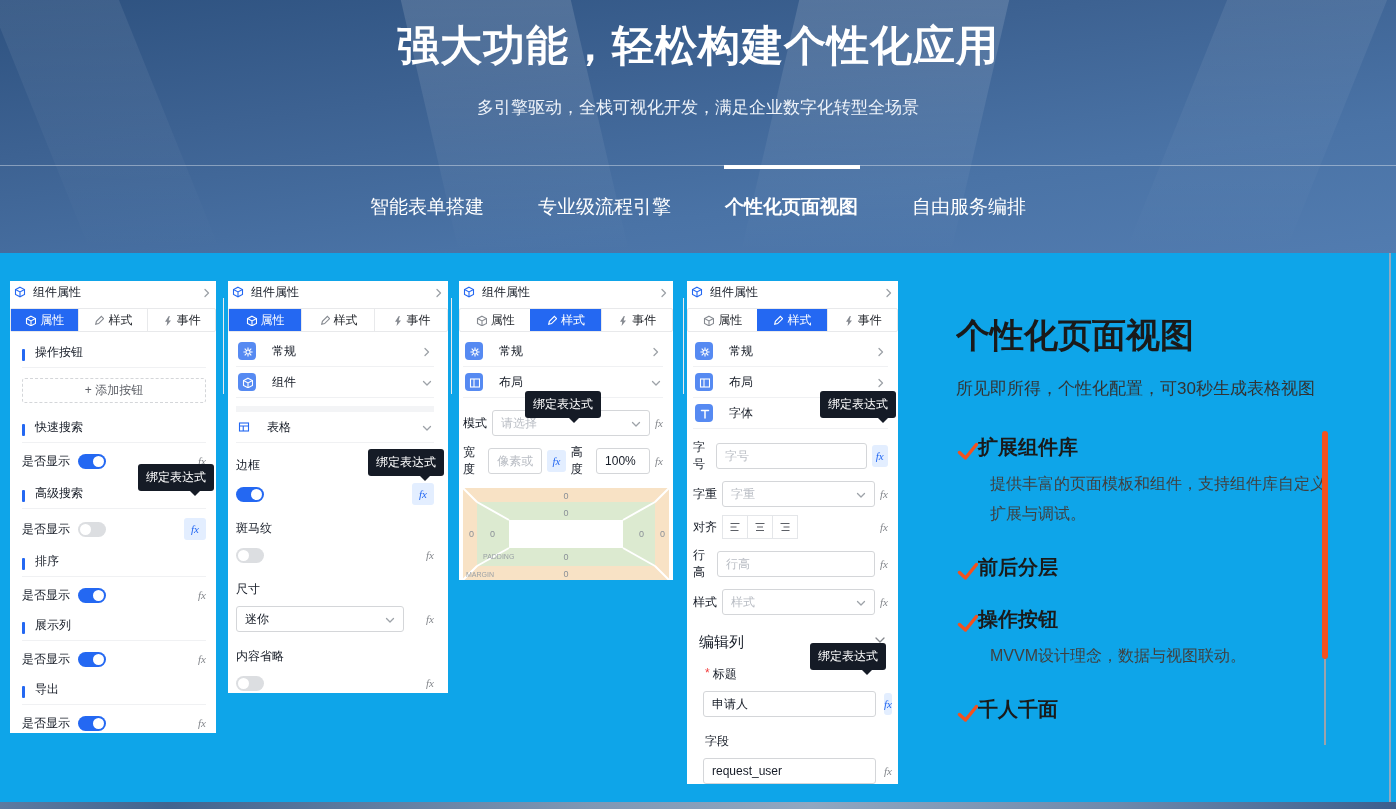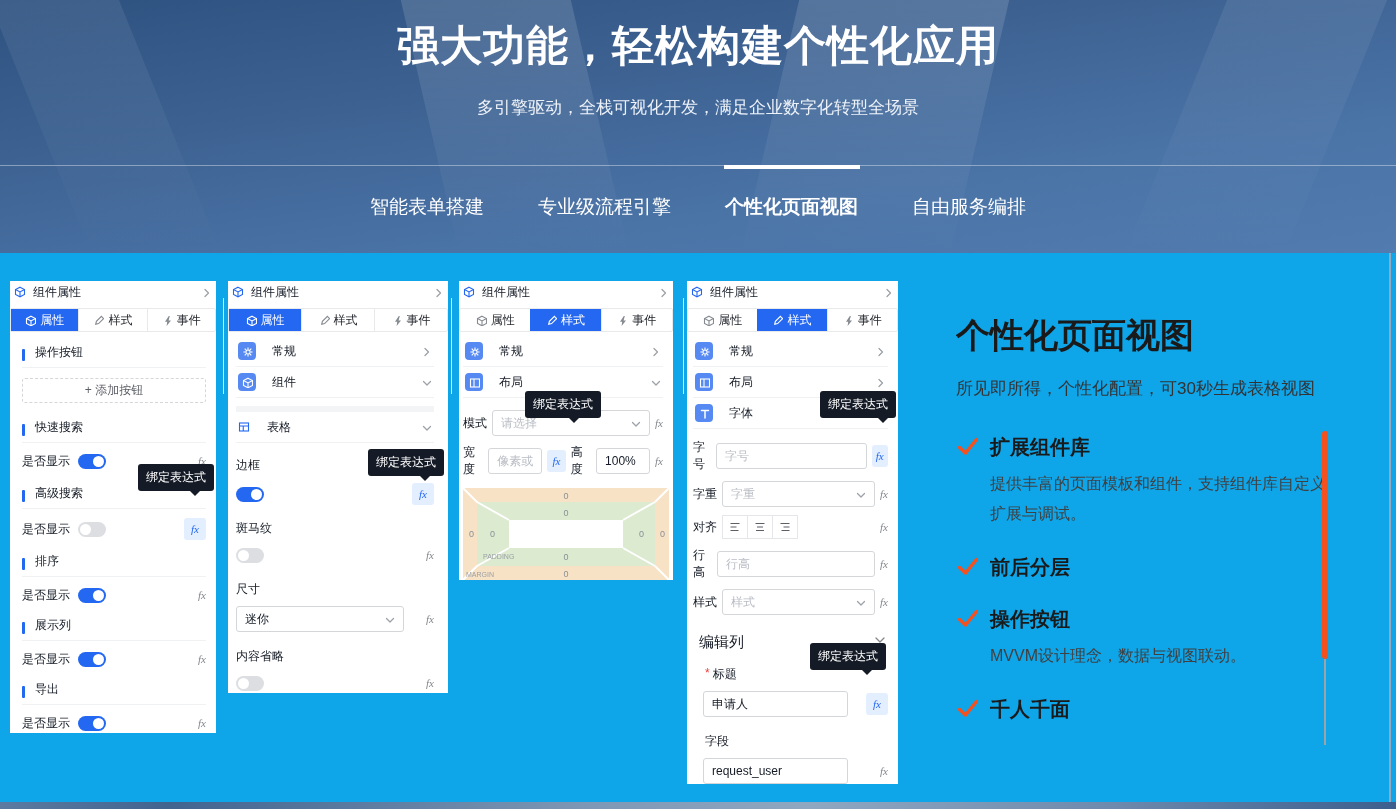--- a/index.html
+++ b/index.html
@@ -98,29 +98,29 @@
   .abtn .ic { width:12px; height:12px; }
 
   
   .dlg { margin-top:18px; padding-left:6px; }
   .dlg-head { display:flex; align-items:center; }
   .dlg-title { font-size:15px; color:#151b26; }
   .dlg-close { margin-left:auto; width:14px; height:14px; color:#84878c; cursor:pointer; }
   .dlg-lbl { margin-top:14px; display:flex; gap:3px; padding-left:6px; }
   .req { color:#f23d3d; }
   .dlg-row { display:flex; align-items:center; gap:8px; margin-top:8px; padding-left:4px; }
-  .dlg-row .inp { width:145px; flex:none; }
+  .dlg-row .inp { width:173px; flex:none; }
 
   
   .right { position:absolute; left:956px; top:60px; width:400px; height:440px; overflow:hidden; }
   .r-title { font-size:34px; font-weight:700; color:#1a1a1a; }
   .r-sub { margin-top:18px; font-size:17px; color:#333; }
   .feats { margin-top:34px; }
   .feat { margin-bottom:25px; }
-  .feat-head { display:flex; align-items:flex-start; gap:12px; }
+  .feat-head { display:flex; align-items:flex-end; }
   .check-ic { width:22px; height:22px; color:#f4511e; flex:none; }
   .feat-title { font-size:20px; font-weight:700; color:#1a1a1a; }
   .feat-desc { margin:8px 0 0 34px; width:340px; font-size:16px; line-height:30px; color:#404040; }
 
   .scroll-orange { position:absolute; left:1322px; top:178px; width:6px; height:228px; background:#f4511e; border-radius:3px; }
   .scroll-gray { position:absolute; left:1324px; top:406px; width:2px; height:86px; background:#9ca3ab; }
   .edge-line { position:absolute; left:1389px; top:0; width:2px; height:549px; background:#94a8be; }
 
   .bottombar { position:absolute; left:0; top:802px; width:1396px; height:7px;
     background:linear-gradient(90deg,#5d7ba1 0%,#41648f 12%,#7e97b4 42%,#90a7c1 58%,#6d89ac 80%,#3c5f8e 100%); }

